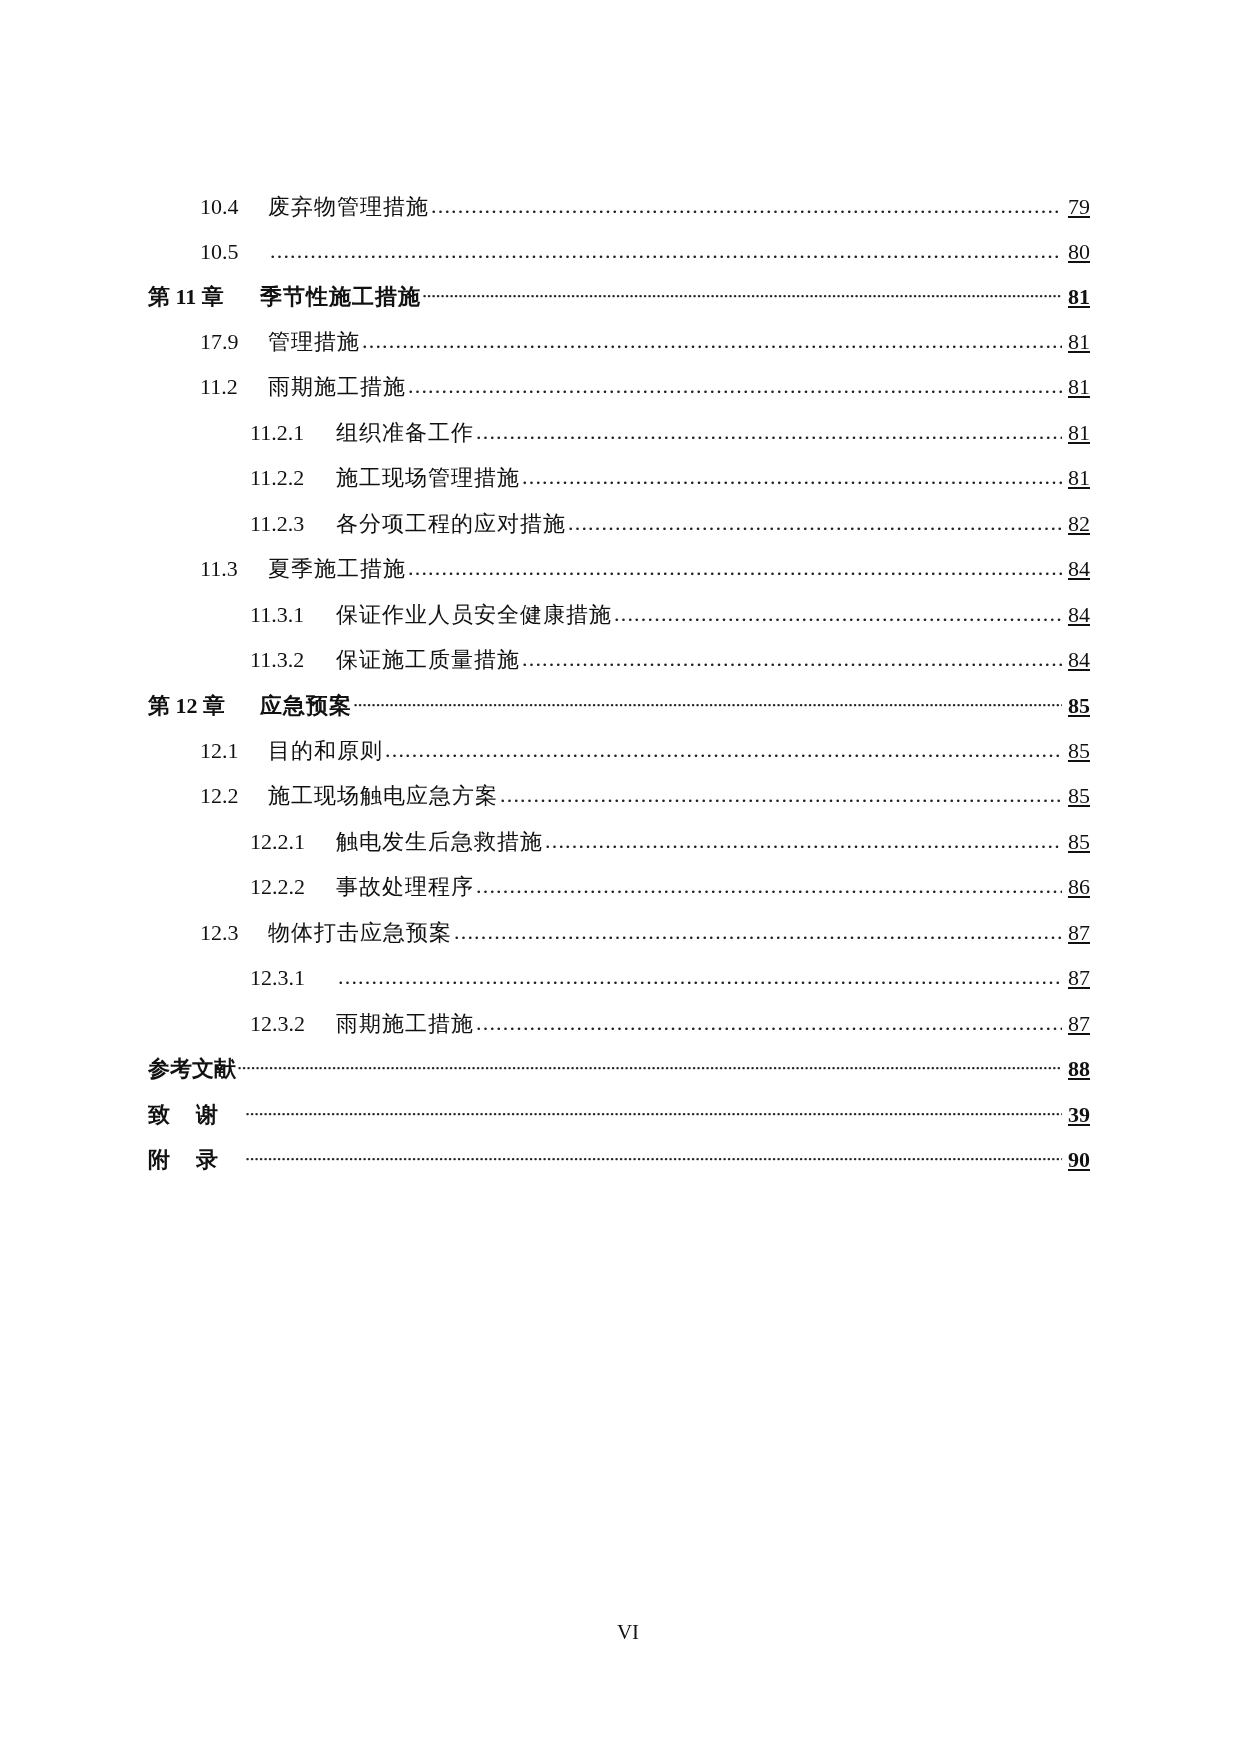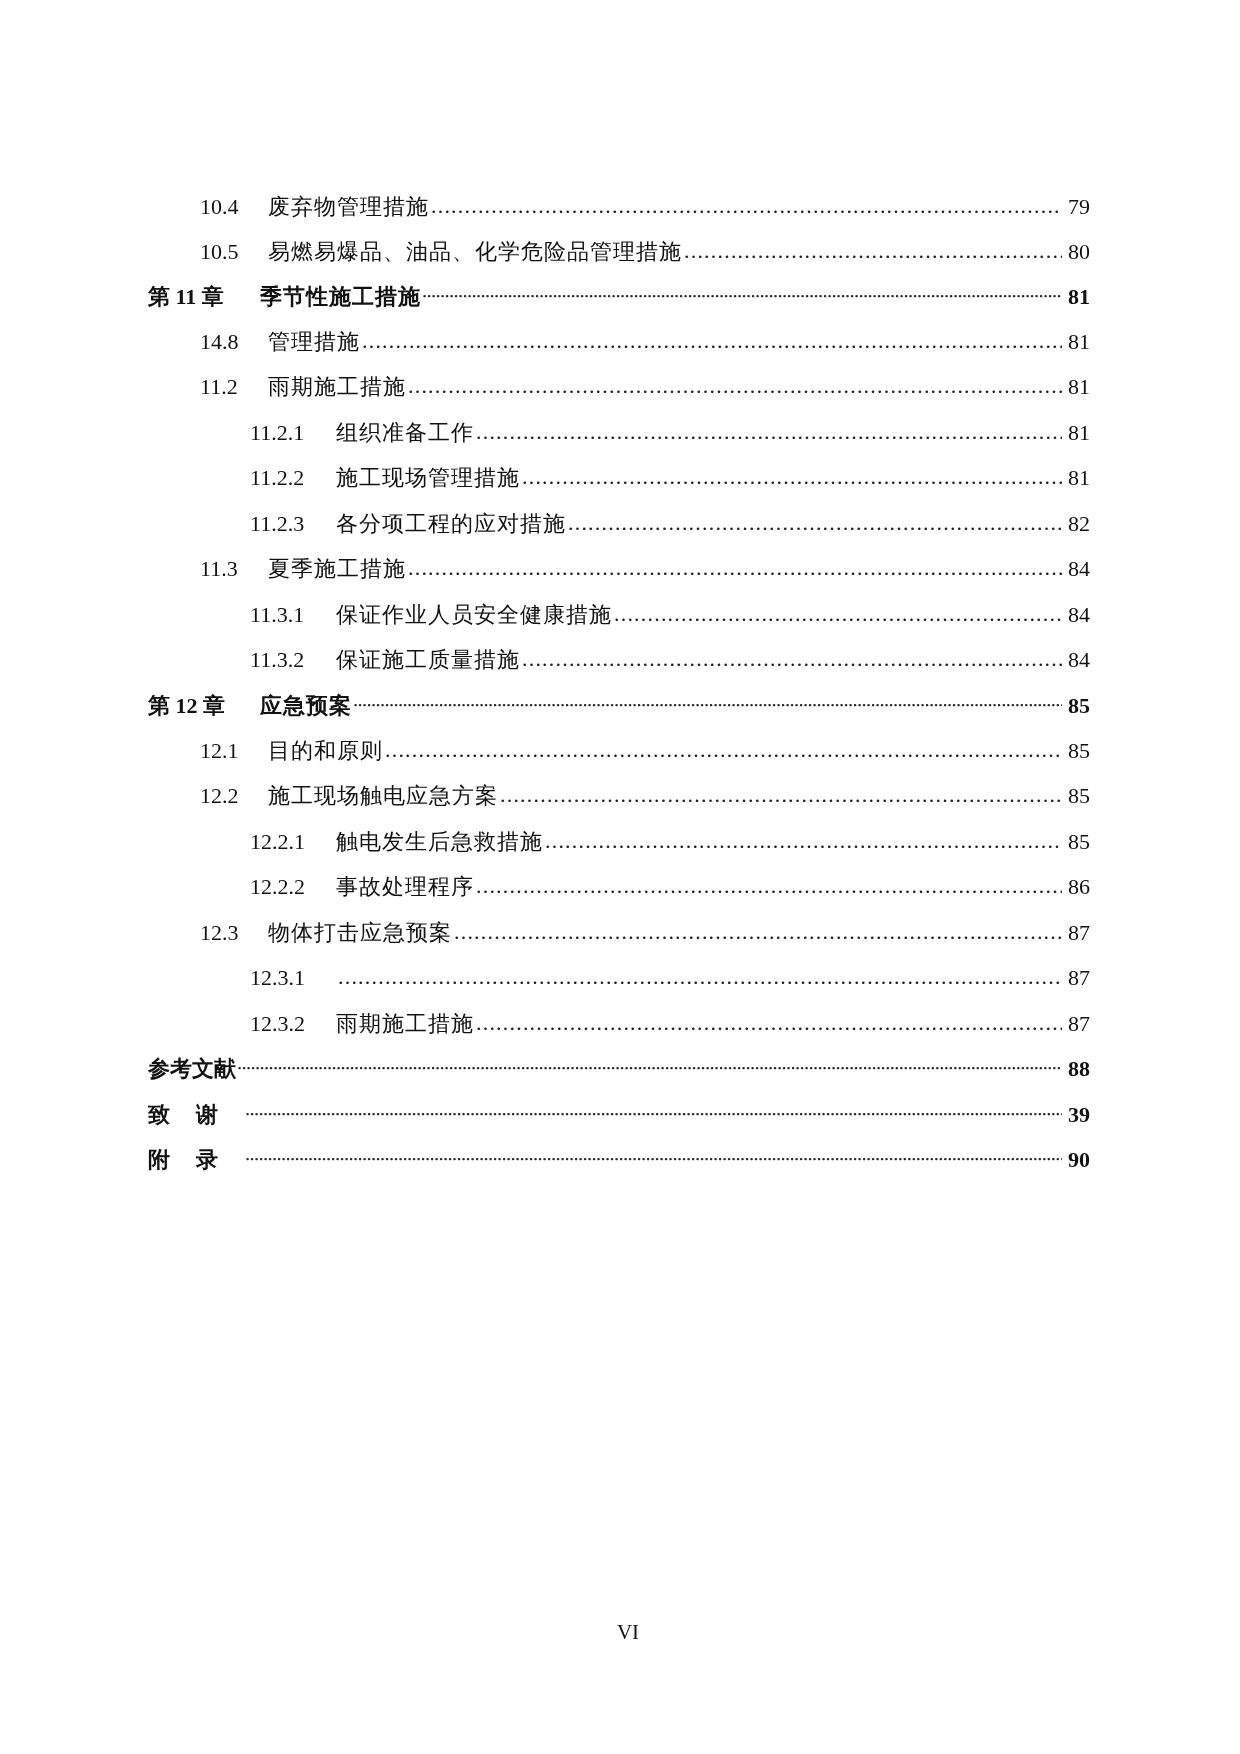--- a/index.html
+++ b/index.html
@@ -5,21 +5,21 @@
   html, body { margin: 0; padding: 0; background: #ffffff; }
   body { width: 1240px; height: 1754px; position: relative; overflow: hidden;
          font-family: "Liberation Serif", "DejaVu Serif", serif; color: #111; }
   .page { position: absolute; left: 0; top: 0; width: 1240px; height: 1754px; background: #fff; }
   .toc { position: absolute; left: 148px; top: 203px; width: 942px; }
   .entry { position: absolute; left: 0; width: 942px; height: 40px; display: flex; align-items: flex-end; font-size: 22px; line-height: 28px; }
   .entry .num { display: inline-block; white-space: nowrap; }
   .entry .title { display: inline-block; white-space: nowrap; letter-spacing: 1px; }
   .entry .leader { flex: 1; overflow: hidden; white-space: nowrap; margin: 0 2px 0 2px; position: relative; top: -1px; letter-spacing: 1.2px; color: #222; }
   .entry .leader::before { content: "..........................................................................................................................................................................................................................................................................................................................................................................................."; }
-  .entry .page-no { display: inline-block; text-align: right; min-width: 26px; white-space: nowrap; }
+  .entry .page-no { display: inline-block; text-align: right; min-width: 26px; white-space: nowrap; text-decoration: underline; }
   .lvl2 { padding-left: 52px; box-sizing: border-box; }
   .lvl2 .num { width: 68px; }
   .lvl3 { padding-left: 102px; box-sizing: border-box; }
   .lvl3 .num { width: 86px; }
   .lvl1 { font-weight: bold; font-family: "Liberation Serif", "DejaVu Sans", serif; }
   .lvl1 .num { width: 112px; }
   .lvl1 .leader { letter-spacing: 0.6px; }
   .lvl1 .leader::before { content: "••••••••••••••••••••••••••••••••••••••••••••••••••••••••••••••••••••••••••••••••••••••••••••••••••••••••••••••••••••••••••••••••••••••••••••••••••••••••••••••••••••••••••••••••••••••••••••••••••••••••••••••••••••"; font-size: 9px; letter-spacing: 1.35px; }
   .lvl0 { font-weight: bold; }
   .lvl0 .leader { letter-spacing: 0.6px; }
@@ -36,34 +36,33 @@
 
     <div class="entry lvl2" style="top:-22px">
       <span class="num">10.4</span>
       <span class="title">废弃物管理措施</span>
       <span class="leader"></span>
       <span class="page-no">79</span>
     </div>
 
     <div class="entry lvl2" style="top:23px">
       <span class="num">10.5</span>
-      <span class="title">易燃易爆品、油品、化学危险品管理措施</span>
       <span class="leader"></span>
       <span class="page-no">80</span>
     </div>
 
     <div class="entry lvl1" style="top:68px">
       <span class="num">第 11 章</span>
       <span class="title">季节性施工措施</span>
       <span class="leader"></span>
       <span class="page-no">81</span>
     </div>
 
     <div class="entry lvl2" style="top:113px">
-      <span class="num">14.8</span>
+      <span class="num">17.9</span>
       <span class="title">管理措施</span>
       <span class="leader"></span>
       <span class="page-no">81</span>
     </div>
 
     <div class="entry lvl2" style="top:158px">
       <span class="num">11.2</span>
       <span class="title">雨期施工措施</span>
       <span class="leader"></span>
       <span class="page-no">81</span>

